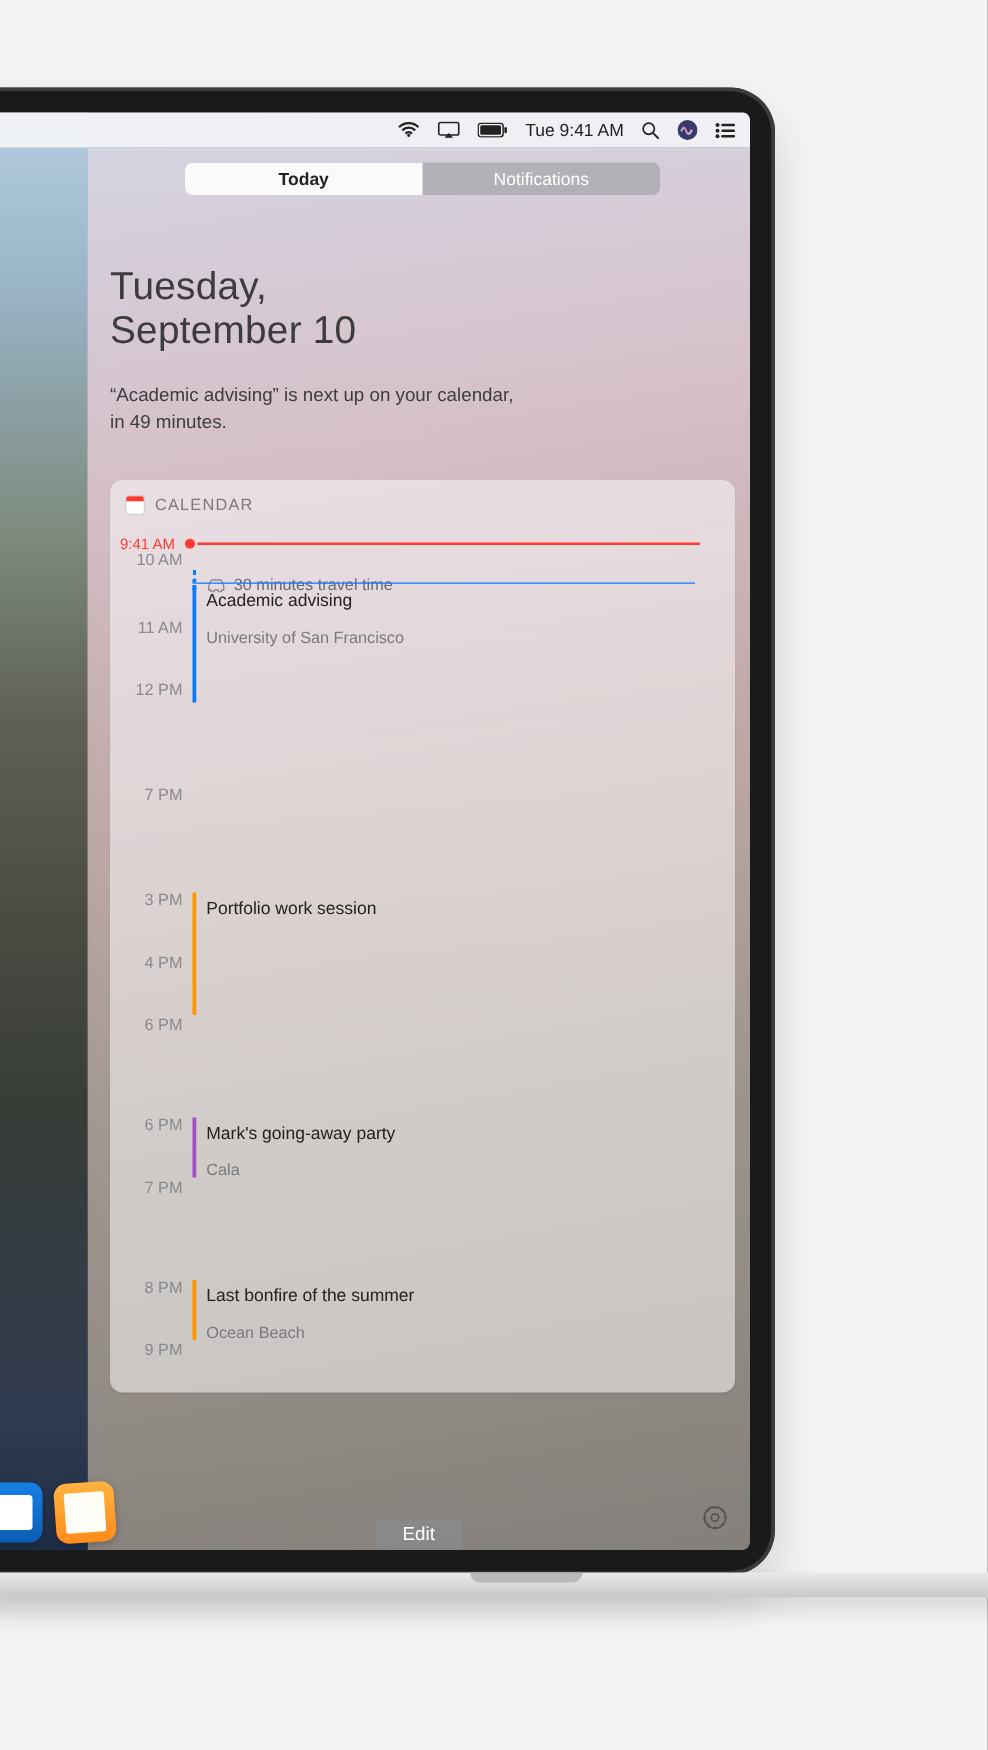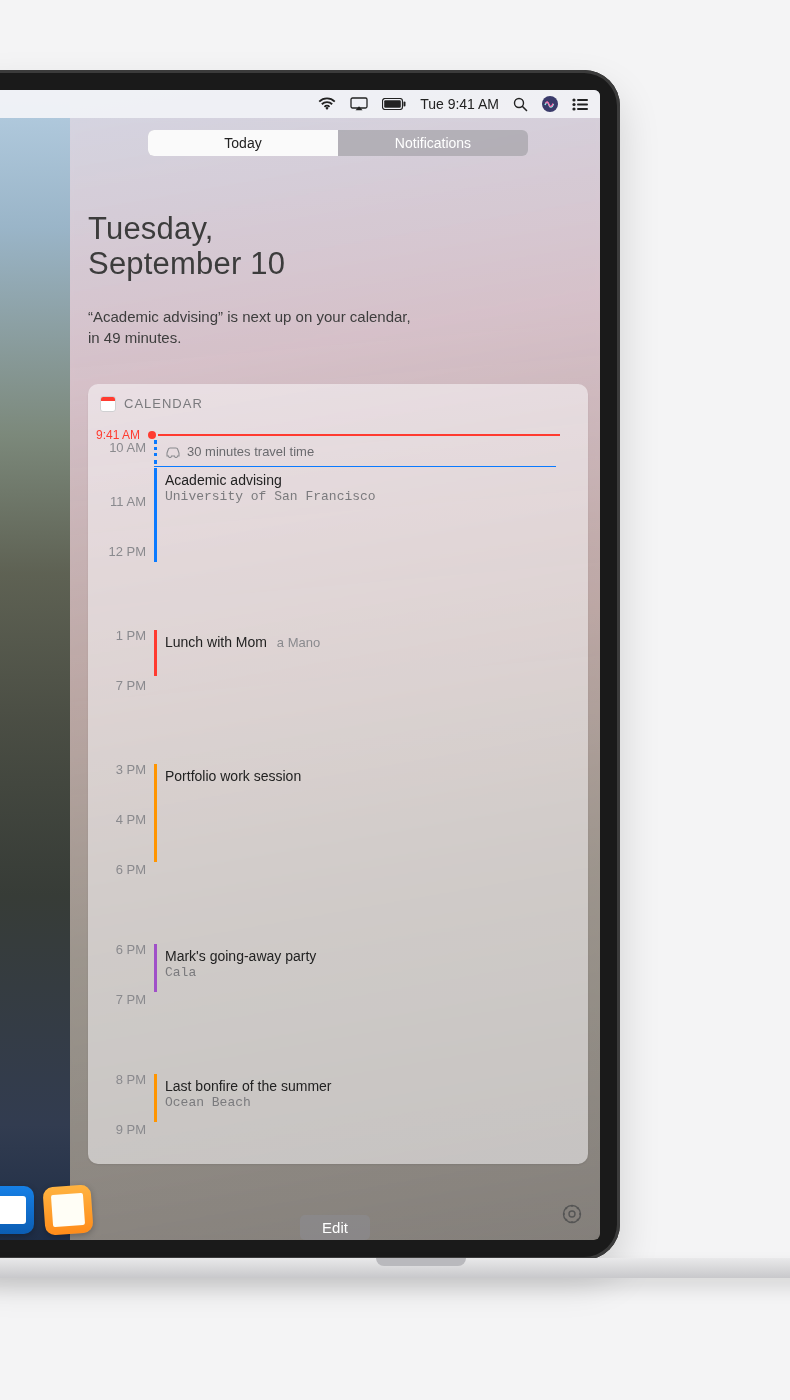--- a/index.html
+++ b/index.html
@@ -49,21 +49,21 @@
 }
 
 .seg {
   display: flex; height: 26px; border-radius: 6px; overflow: hidden;
   background: rgba(160,160,165,0.65); width: 380px; margin: 2px auto 0;
 }
 .seg .segbtn {
   flex: 1; display: flex; align-items: center; justify-content: center;
   font-size: 14px; color: #333; cursor: pointer;
 }
-.seg .segbtn.active { background: #fafafa; font-weight: 400; color: #222; }
+.seg .segbtn.active { background: #fafafa; font-weight: 700; color: #222; }
 .seg .segbtn.inactive { color: #fff; }
 
 .date-head {
   margin-top: 56px; font-size: 31px; font-weight: 300; color: #3c3c3c;
   line-height: 1.12; letter-spacing: 0.2px;
 }
 .summary {
   margin-top: 26px; font-size: 15px; color: #3d3d3d; max-width: 330px;
   line-height: 1.35;
 }
@@ -111,21 +111,21 @@
 }
 .gap-row { height: 26px; }
 .gap-row .hour-body {
   border-bottom: 1px dotted transparent;
 }
 
 .event {
   position: absolute; left: 0; right: 4px; border-left: 3px solid;
   padding: 4px 8px 4px 8px; font-size: 14px; color: #222;
 }
-.event .sub { color: #7a7a7d; font-size: 13px; margin-top: 1px; font-family: Liberation Mono, monospace; }
+.event .sub { color: #7a7a7d; font-size: 13px; margin-top: 14px; }
 .event .loc-inline { color: #8a8a8e; font-size: 13px; margin-left: 6px; }
 .travel {
   position: absolute; left: 0; right: 4px;
   border-left: 3px dotted;
   padding: 2px 8px 2px 8px; font-size: 13px; color: #6a6a6e;
   display: flex; align-items: center; gap: 6px;
 }
 .hr-line { position: absolute; left: 0; right: 4px; height: 1px; background: rgba(0,0,0,0.06); }
 
 .footer {
@@ -244,21 +244,21 @@
               <span class="lbl">9:41 AM</span>
               <span class="dot"></span>
               <span class="bar"></span>
             </div>
 
             <div class="hours">
 
               <div class="hour-row" style="min-height:54px">
                 <div class="hour-label">10 AM</div>
                 <div class="hour-body">
-                  <div class="travel" style="top: 0px; height: 24px; border-left-color: rgb(10, 122, 255);">
+                  <div class="travel" style="top: 16px; height: 24px; border-left-color: rgb(10, 122, 255);">
                     <span>
                       <svg width="16" height="12" viewBox="0 0 16 12">
                           <path d="M2 7l1.2-3.5A2 2 0 015.1 2h5.8a2 2 0 011.9 1.5L14 7v3h-1.5a1.5 1.5 0 01-3 0h-3a1.5 1.5 0 01-3 0H2V7z" fill="none" stroke="#8a8a8e" stroke-width="1.1"></path>
                         </svg>
                     </span>
                     <span>30 minutes travel time</span>
                   </div>
                   <div class="hr-line" style="top:26px;background:#0a7aff;height:1.5px"></div>
                   <div class="event" style="top: 28px; height: 94px; border-left-color: rgb(10, 122, 255);">
                     <div>Academic advising</div>
@@ -274,29 +274,20 @@
 
               <div class="hour-row" style="min-height:34px">
                 <div class="hour-label">12 PM</div>
                 <div class="hour-body"></div>
               </div>
               <div class="gap-row hour-row">
                   <div class="hour-label"></div>
                   <div class="hour-body"></div>
                 </div>
 
-              <div class="hour-row" style="min-height:50px">
-                <div class="hour-label">1 PM</div>
-                <div class="hour-body">
-                  <div class="event" style="top: 2px; height: 46px; border-left-color: rgb(255, 59, 48);">
-                    <span>Lunch with Mom</span>
-                    <span class="loc-inline">a Mano</span>
-                  </div>
-                </div>
-              </div>
 
               <div class="hour-row" style="min-height:34px">
                 <div class="hour-label">7 PM</div>
                 <div class="hour-body"></div>
               </div>
               <div class="gap-row hour-row">
                   <div class="hour-label"></div>
                   <div class="hour-body"></div>
                 </div>
 

